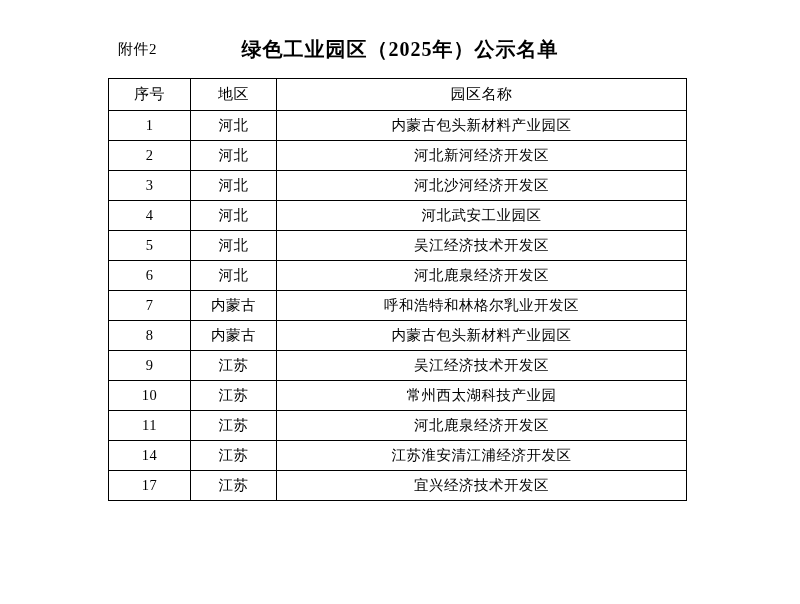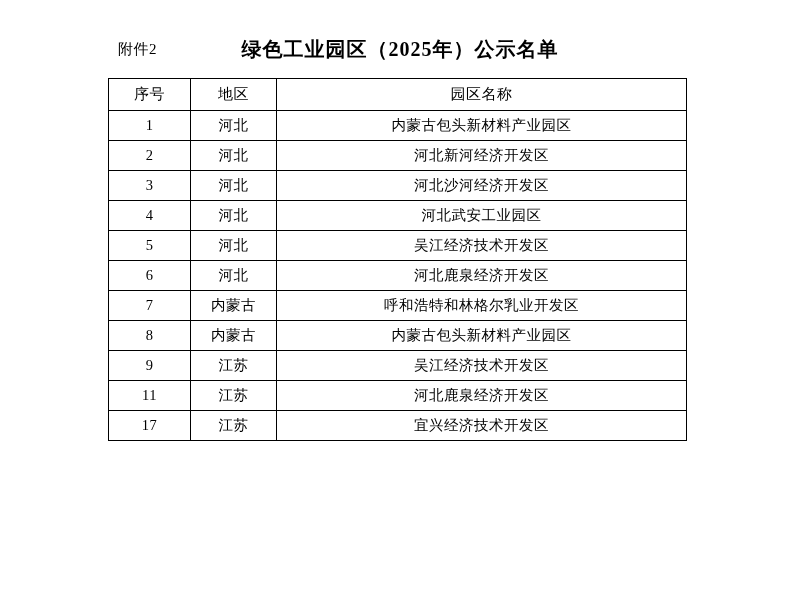--- a/index.html
+++ b/index.html
@@ -129,23 +129,33 @@
         <td>8</td>
         <td>内蒙古</td>
         <td>内蒙古包头新材料产业园区</td>
       </tr>
       <tr>
         <td>9</td>
         <td>江苏</td>
         <td>吴江经济技术开发区</td>
       </tr>
       <tr>
+        <td>10</td>
+        <td>江苏</td>
+        <td>常州西太湖科技产业园</td>
+      </tr>
+      <tr>
         <td>11</td>
         <td>江苏</td>
         <td>河北鹿泉经济开发区</td>
+      </tr>
+      <tr>
+        <td>14</td>
+        <td>江苏</td>
+        <td>江苏淮安清江浦经济开发区</td>
       </tr>
       <tr>
         <td>17</td>
         <td>江苏</td>
         <td>宜兴经济技术开发区</td>
       </tr>
 
     </tbody>
   </table>
 

